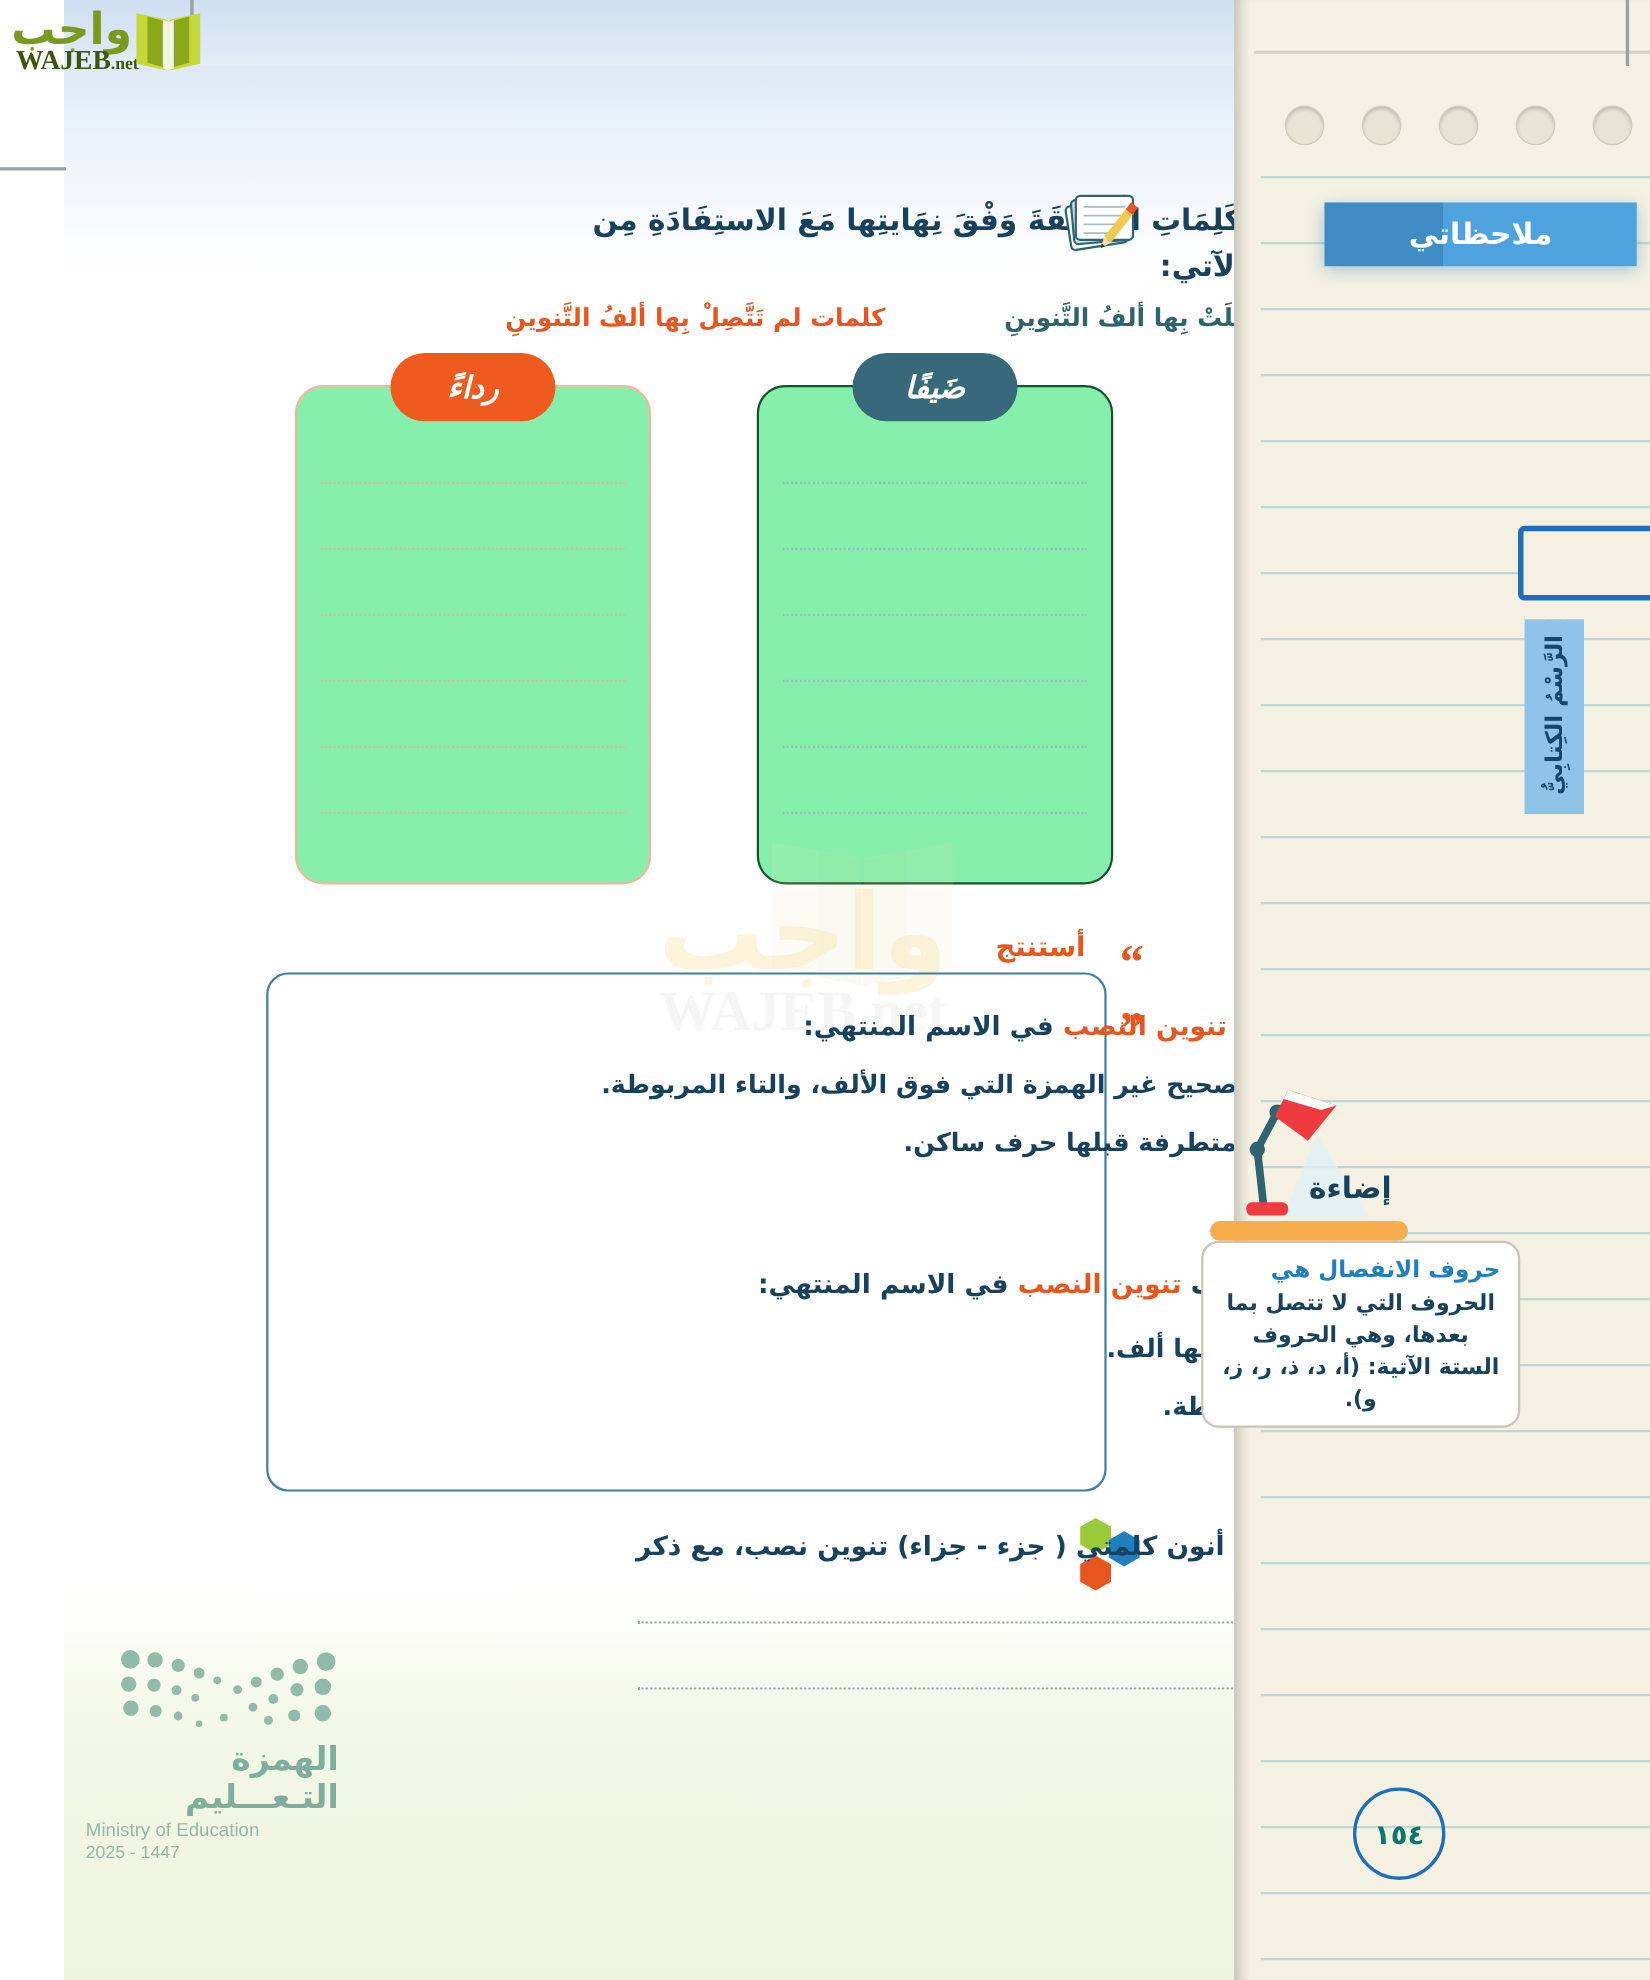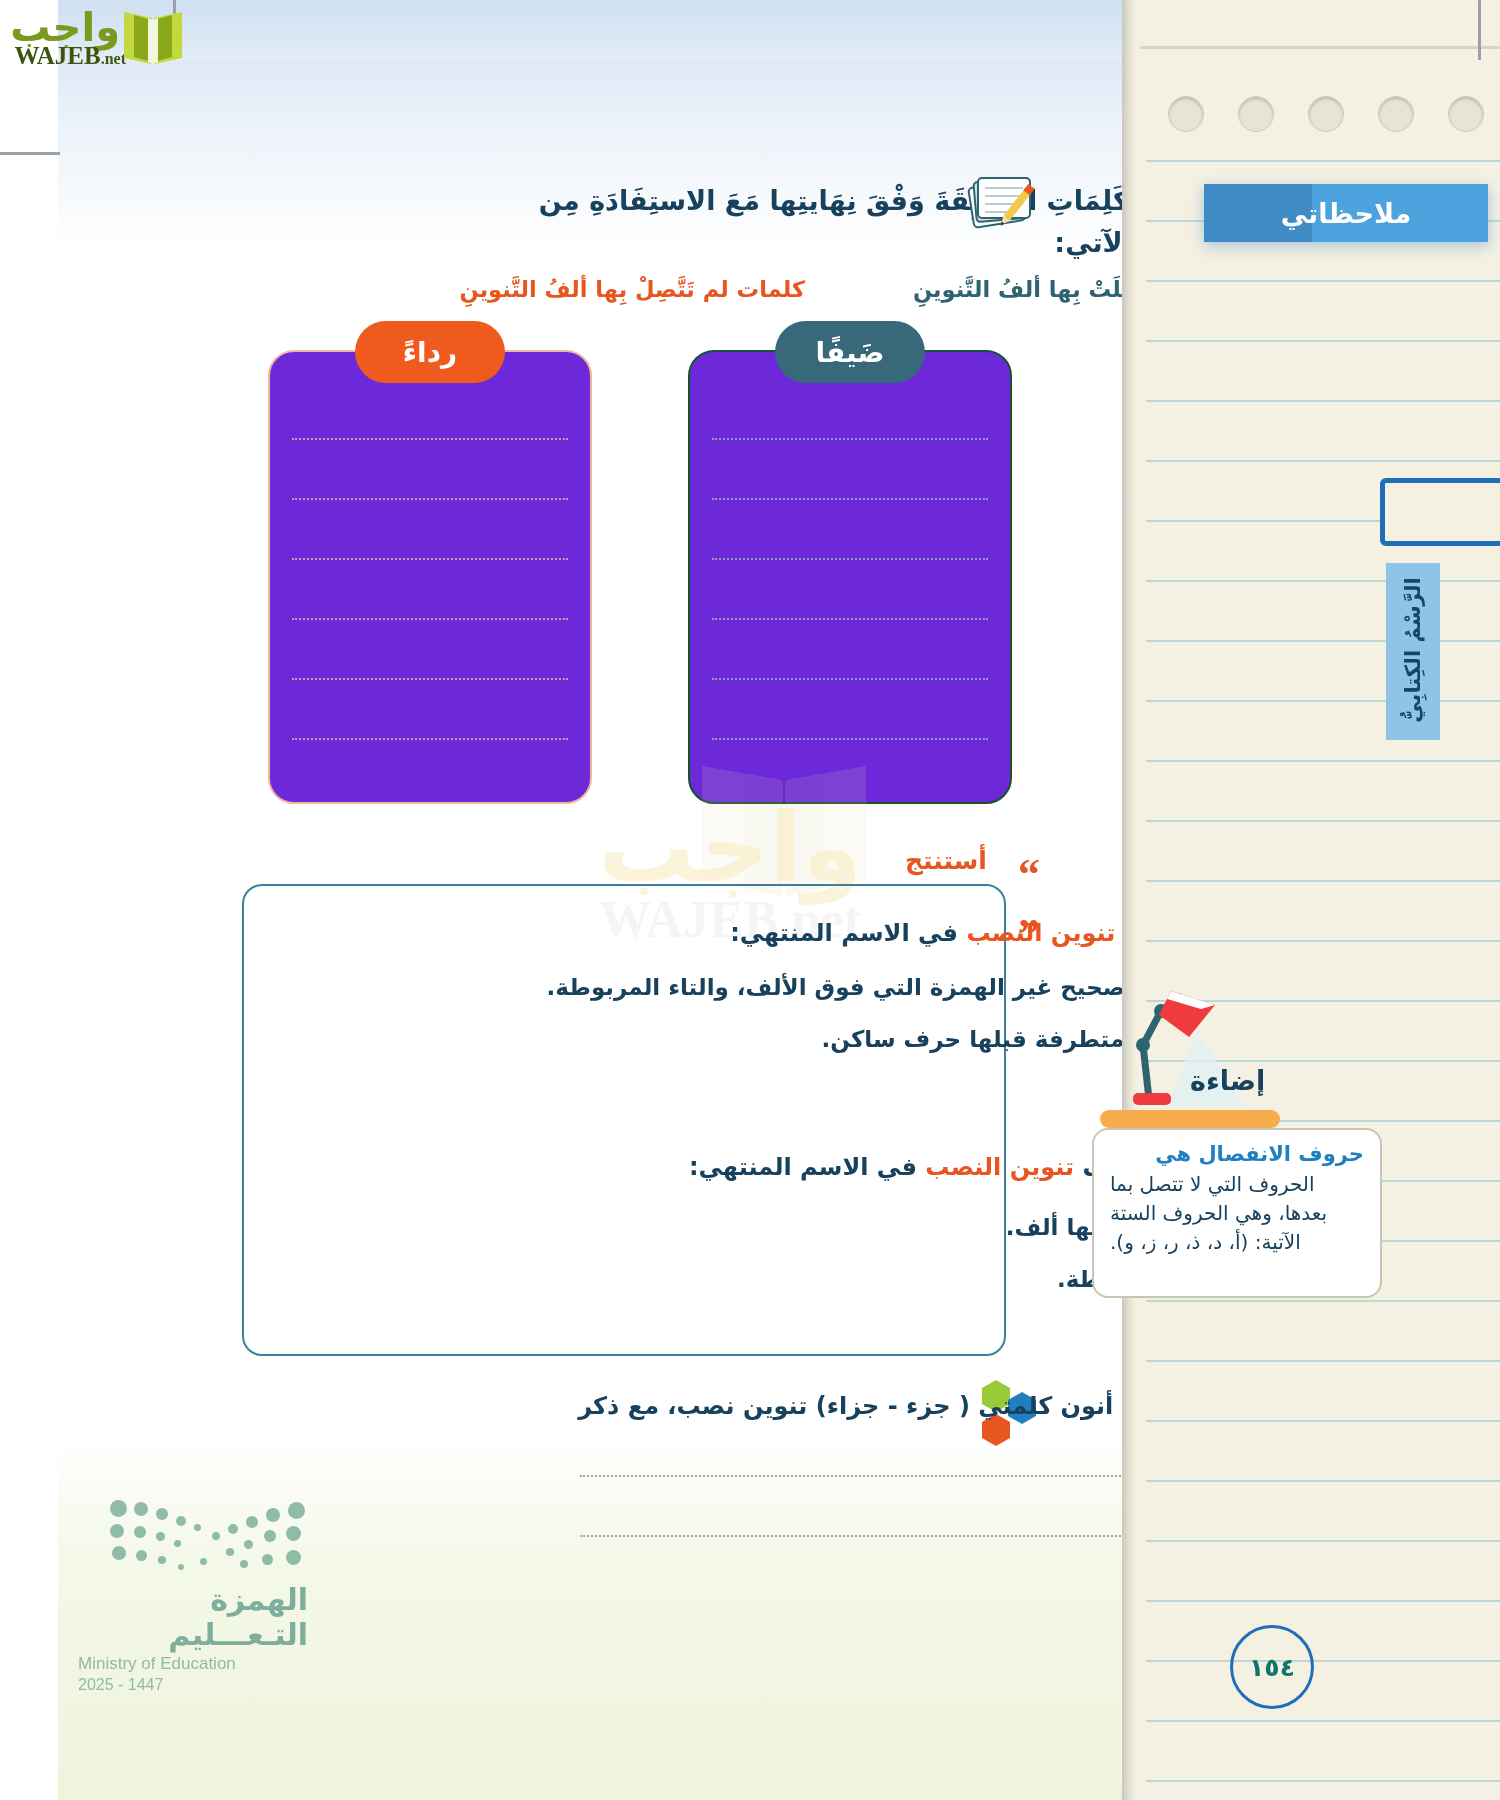--- a/index.html
+++ b/index.html
@@ -70,21 +70,21 @@
     font-size:27px;font-weight:bold;color:#17415c;line-height:1.55;
   }
   .instr-icon{position:absolute;left:965px;top:170px;width:72px;height:66px;}
 
   
   .col{position:absolute;}
   .col-head{
     text-align:center;font-size:22.5px;font-weight:bold;white-space:nowrap;
   }
   .wordbox{
-    position:absolute;width:320px;height:450px;border-radius:26px;background:#6d28d9;
+    position:absolute;width:320px;height:450px;border-radius:26px;background:#86efac;font-style:italic;
   }
   .wordbox.teal{border:2px solid #14532d;}
   .wordbox.orange{border:2px solid #f0b79a;}
   .pill{
     position:absolute;top:-31px;left:50%;transform:translateX(-50%);
     width:150px;height:62px;border-radius:32px;color:#fff;
     display:flex;align-items:center;justify-content:center;
     font-size:28px;font-weight:bold;z-index:4;
   }
   .pill.teal{background:#37697a;}
@@ -189,21 +189,21 @@
   }
   .edaa-box{
     position:absolute;left:1092px;top:1128px;width:290px;height:170px;
     background:#fff;border:2px solid #c9c5b4;border-radius:16px;padding:12px 16px;
     box-sizing:border-box;
   }
   .edaa-box .ttl{
     color:#1f7fbf;font-size:21px;font-weight:bold;text-align:right;margin-bottom:4px;
   }
   .edaa-box .bdy{
-    color:#17415c;font-size:20px;font-weight:normal;text-align:left;line-height:1.45;
+    color:#17415c;font-size:20px;font-weight:bold;text-align:center;line-height:1.45;
   }
 
   .pagenum{
     position:absolute;left:1230px;top:1625px;width:78px;height:78px;border-radius:50%;
     border:3px solid #1f6fb8;display:flex;align-items:center;justify-content:center;
   }
   .pagenum span{color:#0f766e;font-size:25px;font-weight:bold;}
 
   
   .wm{

